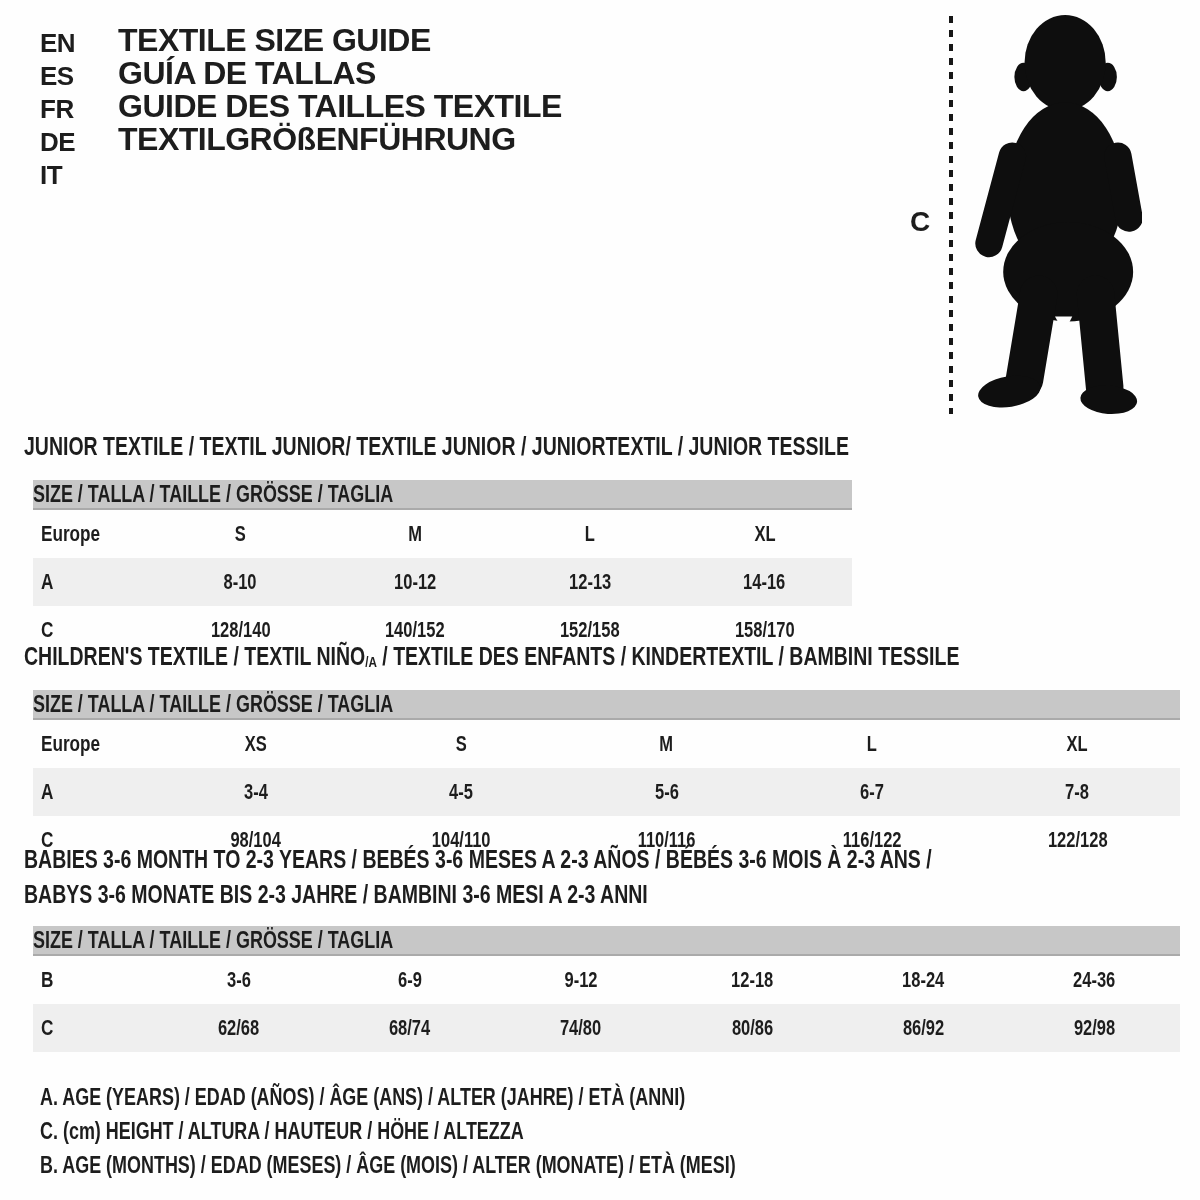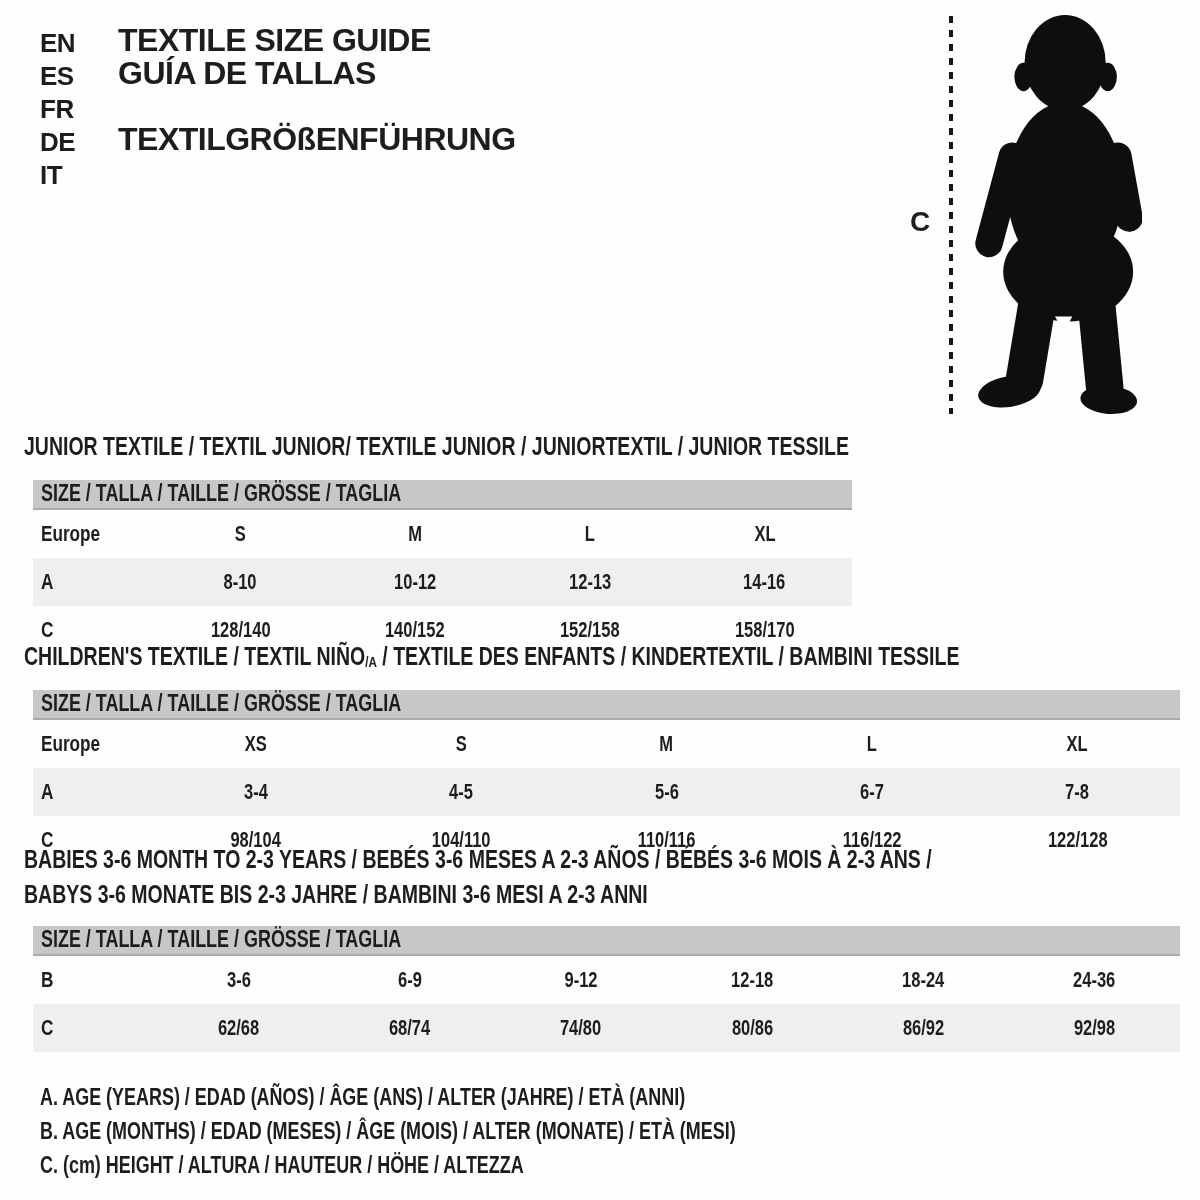--- a/index.html
+++ b/index.html
@@ -41,21 +41,21 @@
   
   .sec-title{ position:absolute; left:24px; font-size:25px; }
   .sec-title .t{ transform: scaleX(0.78); }
   .sub{ font-size:0.6em; vertical-align:-0.12em; }
 
   
   .size-table{ position:absolute; left:33px; }
   .tbl-header{
     height:30px; background: var(--header-bg);
     border-bottom:2px solid var(--header-edge);
-    display:flex; padding-left:8px;
+    display:flex; align-items:center; 
     font-size:23px;
   }
   .tbl-row{ display:flex; height:48px; align-items:center; }
   .tbl-row.alt{ background: var(--alt-row-bg); }
   .row-label{ width:120px; padding-left:8px; font-size:22px; }
   .row-label .t{ transform: scaleX(0.78); }
   .cell{ flex:1; text-align:center; font-size:22px; }
 
   
   .legend{ position:absolute; left:40px; top:1080px; }
@@ -68,20 +68,21 @@
   <div class="lang-row">
     <span class="lang-code">EN</span>
     <span class="lang-title">TEXTILE SIZE GUIDE</span>
   </div>
   <div class="lang-row">
     <span class="lang-code">ES</span>
     <span class="lang-title">GUÍA DE TALLAS</span>
   </div>
   <div class="lang-row">
     <span class="lang-code">FR</span>
+    <span class="lang-title">GUIDE DES TAILLES TEXTILE</span>
   </div>
   <div class="lang-row">
     <span class="lang-code">DE</span>
     <span class="lang-title">TEXTILGRÖßENFÜHRUNG</span>
   </div>
   <div class="lang-row">
     <span class="lang-code">IT</span>
   </div>
 </div>
 
@@ -205,18 +206,18 @@
     <span class="cell"><span class="tc">86/92</span></span>
     <span class="cell"><span class="tc">92/98</span></span>
   </div>
 </div>
 
 <div class="legend">
   <div class="legend-line">
       <span class="t">A. AGE (YEARS) / EDAD (AÑOS) / ÂGE (ANS) / ALTER (JAHRE) / ETÀ (ANNI)</span>
     </div>
   <div class="legend-line">
+      <span class="t">C. (cm) HEIGHT / ALTURA / HAUTEUR / HÖHE / ALTEZZA</span>
+    </div>
+  <div class="legend-line">
       <span class="t">B. AGE (MONTHS) / EDAD (MESES) / ÂGE (MOIS) / ALTER (MONATE) / ETÀ (MESI)</span>
     </div>
-  <div class="legend-line">
-      <span class="t">C. (cm) HEIGHT / ALTURA / HAUTEUR / HÖHE / ALTEZZA</span>
-    </div>
 </div>
 
 </body></html>

